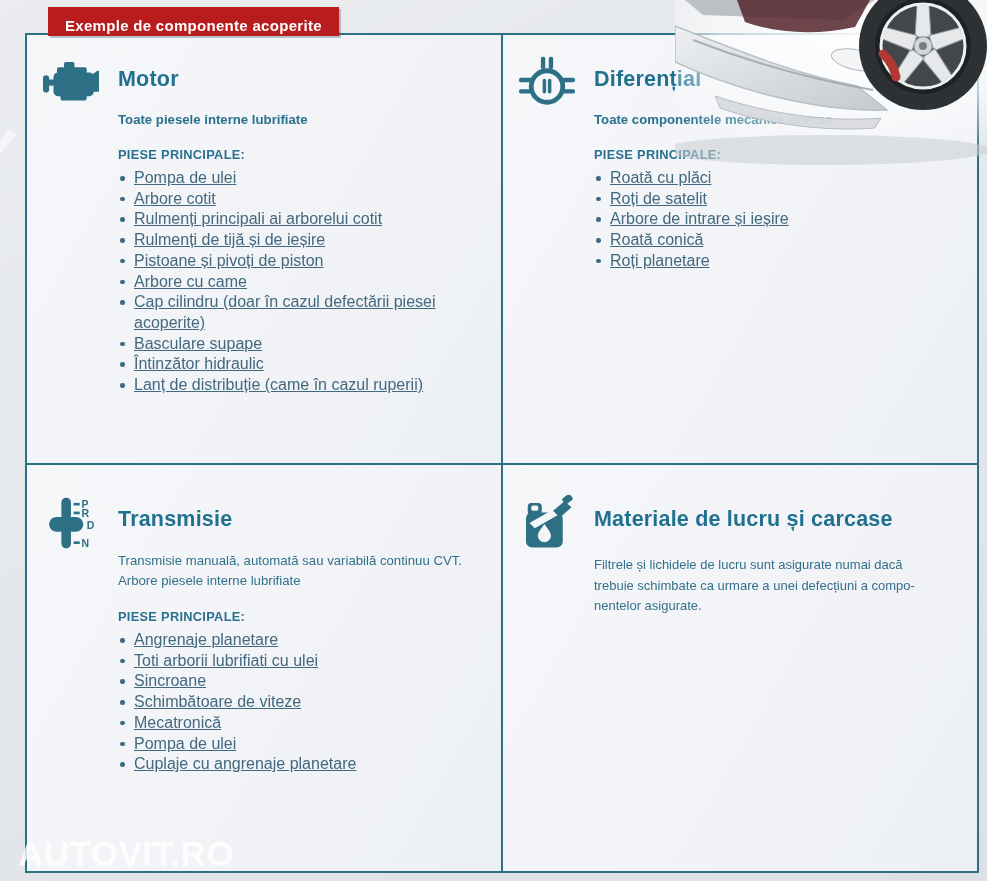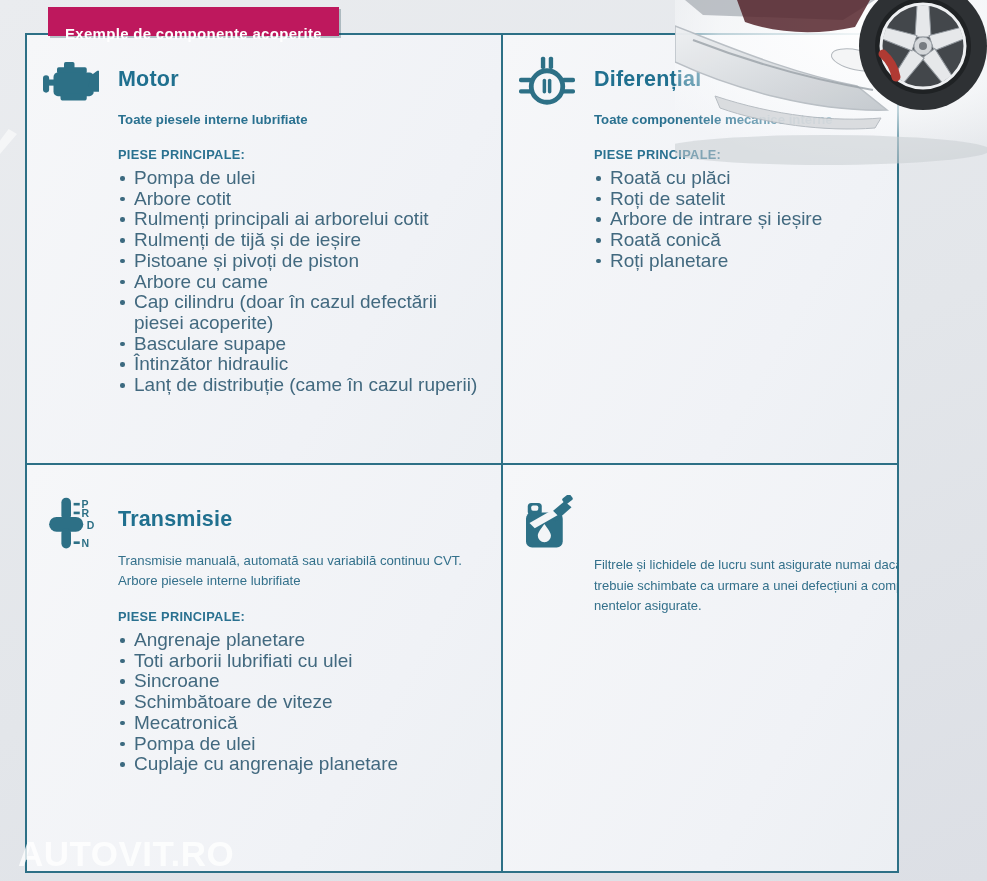--- a/index.html
+++ b/index.html
@@ -7,30 +7,30 @@
   body {
     font-family:"Liberation Sans", sans-serif;
     position:relative;
     background:linear-gradient(155deg,#eaecef 0%,#e3e6ea 55%,#dcdfe5 100%);
     color:#2a7190;
   }
 
   
   .badge {
     position:absolute; left:48px; top:7px; height:29px;
-    background:#be185d; color:#ffffff;
+    background:#b91c1c; color:#ffffff;
     font-size:15px; font-weight:800; letter-spacing:.3px;
-    line-height:29px; padding:12px 17px;
+    line-height:29px; padding:4px 17px;
     box-shadow:2px 2px 0 rgba(23,62,76,.28);
     z-index:6; white-space:nowrap;
   }
 
   
   .card {
-    position:absolute; left:25px; top:33px; width:874px; height:840px;
+    position:absolute; left:25px; top:33px; width:954px; height:840px;
     background:#2d7086; border:2px solid #2d7086;
     display:grid;
     grid-template-columns:474px 1fr;
     grid-template-rows:428px 1fr;
     gap:2px; z-index:1;
   }
   .cell { background:linear-gradient(120deg,#f6f7f9 0%,#f0f2f6 70%,#eceff3 100%); position:relative; overflow:hidden; }
 
   .quad { padding:20px 16px 0 16px; }
   .quad.lower { padding-top:30px; }
@@ -47,21 +47,21 @@
   }
   .subtitle.regular { font-weight:400; line-height:20px; color:#33708b; }
   .preline { white-space:pre-line; }
   .list-heading {
     font-size:12.8px; font-weight:700; color:#2a7190;
     letter-spacing:.3px; margin-top:18px; margin-bottom:6px;
   }
   ul.plist { list-style:none; }
   ul.plist li {
     position:relative; padding-left:16px;
-    font-size:19px; line-height:20.7px; color:#42697f;
+    font-size:16px; line-height:20.7px; color:#42697f;text-decoration:underline;
   }
   ul.plist li::before {
     content:""; position:absolute; left:2px; top:8px;
     width:4.5px; height:4.5px; border-radius:50%; background:#3c6a80;
   }
   .para { font-size:13px; line-height:20.5px; color:#33708b; width:352px; }
   .para + .para { margin-top:14px; }
   .materiale-body .para:first-child { margin-top:4px; }
 
   
@@ -210,20 +210,21 @@
               <rect x="8" y="20" width="42" height="40" rx="7"></rect>
               <rect x="10" y="9" width="16" height="14" rx="4"></rect>
               <polygon points="32,24 52,7 60,14 42,30"></polygon>
               <rect x="50" y="1" width="11" height="8" rx="2" transform="rotate(-38 55 5)"></rect>
             </g>
             <rect x="14" y="12" width="8" height="6" rx="2" fill="#f3f5f7"></rect>
             <polygon points="12,32 38,17 44,23 18,38" fill="#f3f5f7"></polygon>
             <path d="M29 33 C33 39 36.5 42.5 36.5 46.5 a7.5 7.5 0 1 1 -15 0 C21.5 42.5 25 39 29 33 Z" fill="#f3f5f7"></path>
           </svg>
         </span>
+        <div class="quad-title">Materiale de lucru și carcase</div>
       </div>
       <div class="quad-body materiale-body">
         <div class="para preline">Filtrele și lichidele de lucru sunt asigurate numai dacă
 trebuie schimbate ca urmare a unei defecțiuni a compo-
 nentelor asigurate.</div>
       </div>
     </div>
   </div>
 </div>
 

